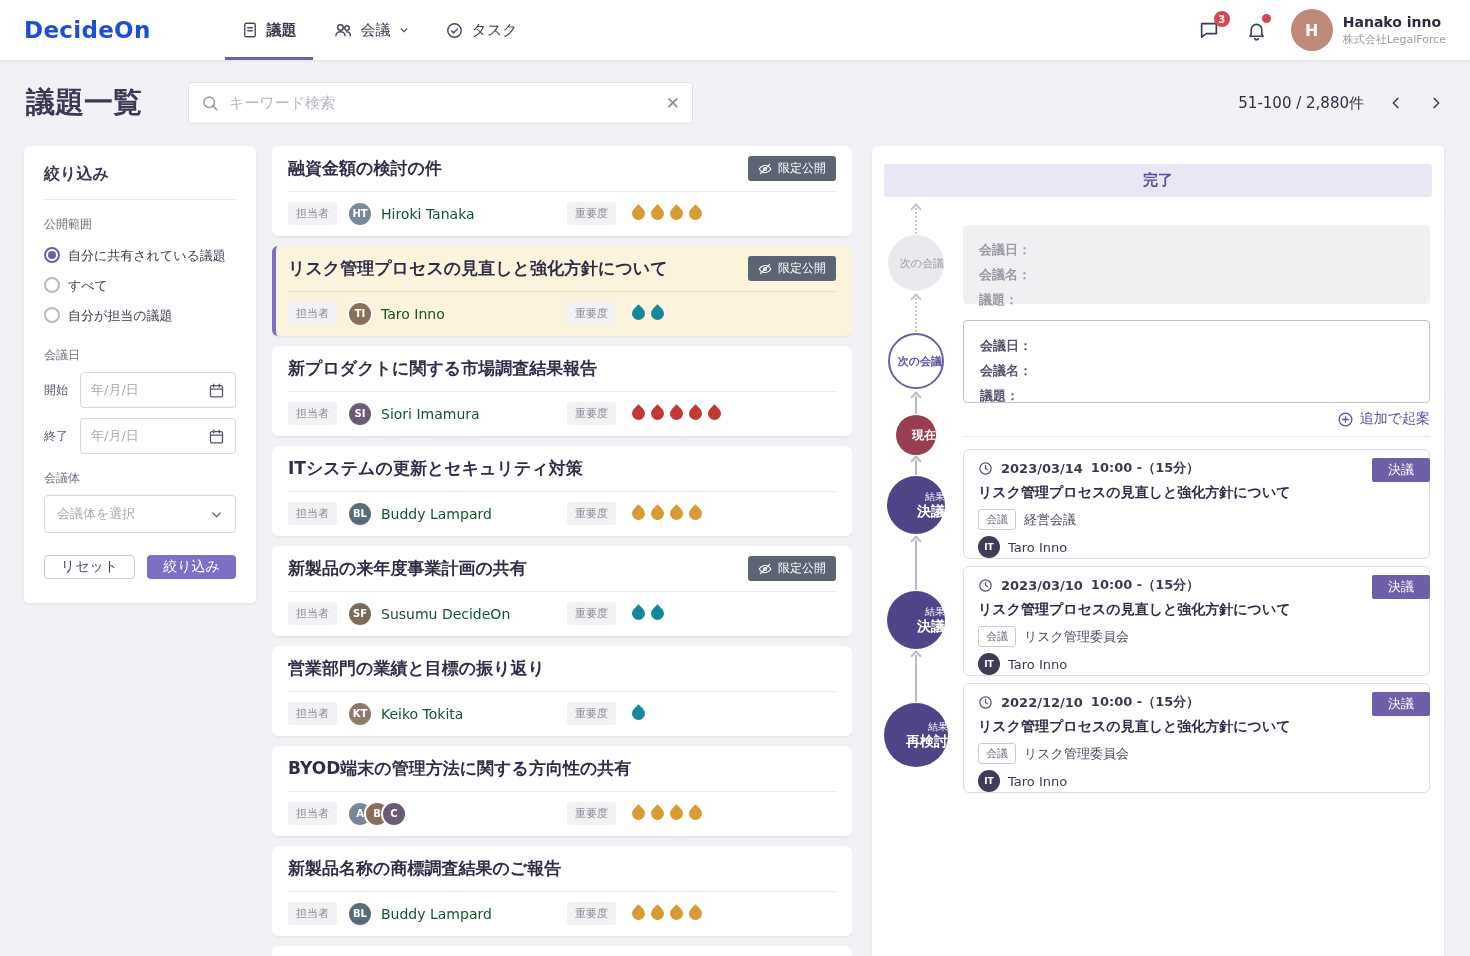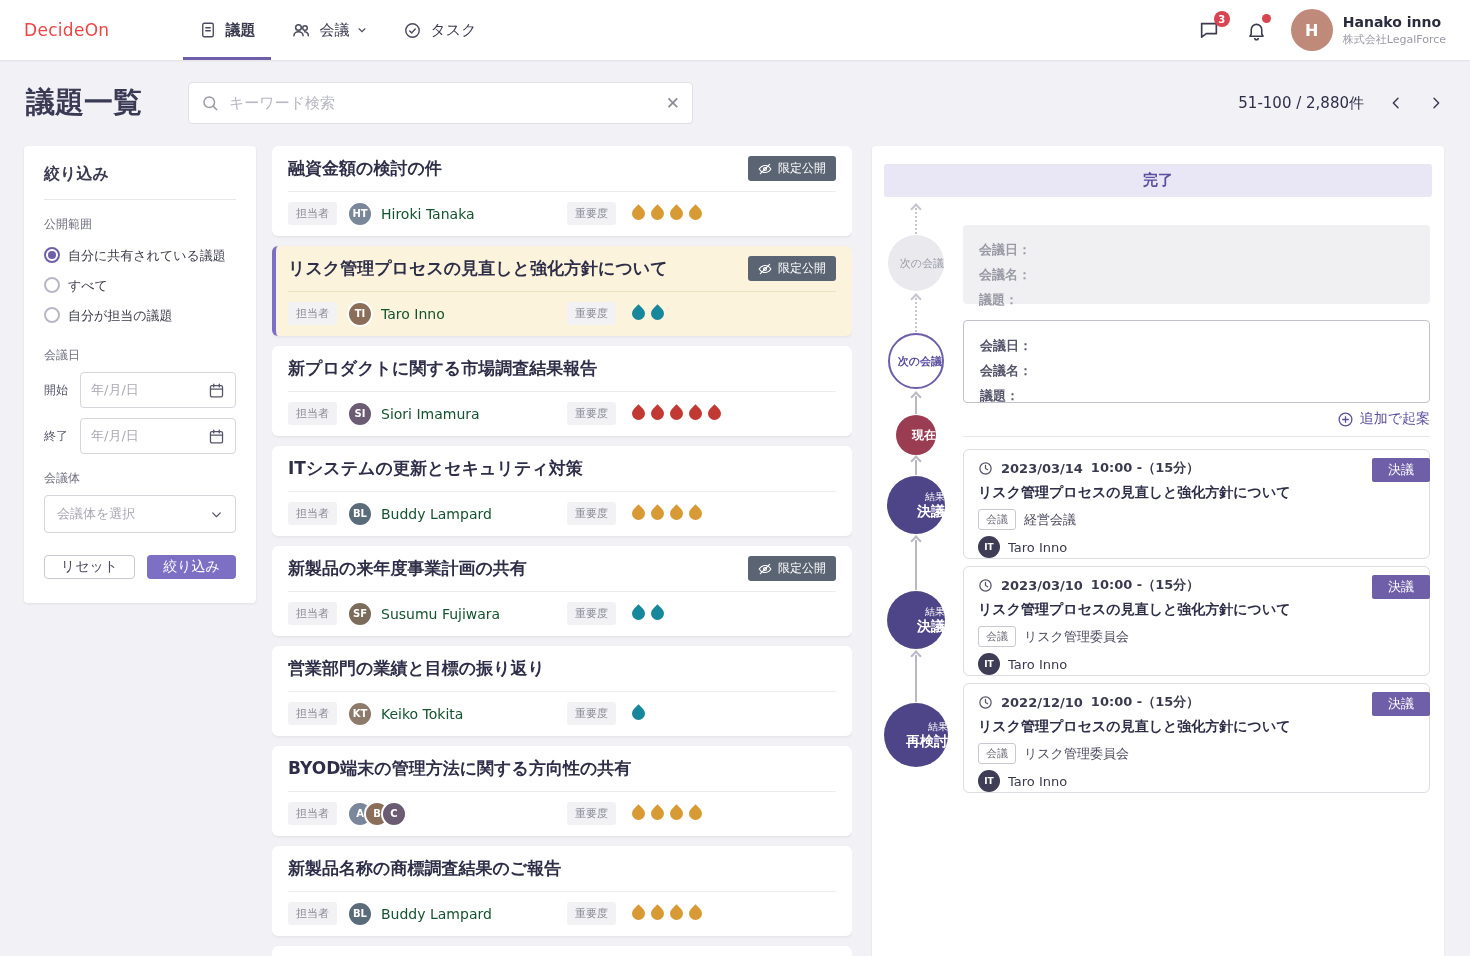--- a/index.html
+++ b/index.html
@@ -2,21 +2,21 @@
 <html><head>
 <meta charset="utf-8">
 <style>
   * { box-sizing: border-box; margin: 0; padding: 0; }
   html,body { margin:0; }
   body { font-family: "DejaVu Sans", "Liberation Sans", sans-serif; }
   .app { position:relative; width:1470px; height:956px; background:#F2F1F5; overflow:hidden; color:#2E2E48; }
 
   
   .topbar { position:absolute; top:0; left:0; right:0; height:60px; background:#fff; display:flex; align-items:center; padding:0 24px; box-shadow:0 1px 2px rgba(30,30,60,.08); z-index:10; }
-  .logo { font-size:17px; font-weight:400; color:#ef4444; letter-spacing:.3px; }
+  .logo { font-size:23px; font-weight:700; color:#1d4ed8; letter-spacing:.3px; }
   .nav { display:flex; height:100%; margin-left:72px; }
   .nav-item { position:relative; display:flex; align-items:center; gap:8px; padding:0 18px; font-size:15px; color:#3A3A50; cursor:pointer; }
   .nav-item svg { color:#4A4A5E; }
   .nav-item.active { font-weight:700; }
   .nav-item.active::after { content:""; position:absolute; left:2px; right:2px; bottom:0; height:3px; background:#6F5FA8; }
   .top-right { margin-left:auto; display:flex; align-items:center; gap:20px; }
   .icon-btn { position:relative; width:28px; height:28px; display:flex; align-items:center; justify-content:center; cursor:pointer; }
   .badge-count { position:absolute; top:-5px; right:-7px; min-width:16px; height:16px; border-radius:8px; background:#D64550; color:#fff; font-size:10px; display:flex; align-items:center; justify-content:center; padding:0 4px; font-weight:700; }
   .badge-dot { position:absolute; top:-2px; right:0; width:9px; height:9px; border-radius:50%; background:#D64550; }
   .user { display:flex; align-items:center; gap:10px; cursor:pointer; }
@@ -381,21 +381,21 @@
                 </svg>
         <span>限定公開</span>
       </div>
     </div>
     <div class="card-meta">
       <span class="meta-chip">担当者</span>
       <span class="owner-group">
         <span class="owner-avatars">
                   <span class="avatar sm" style="background: rgb(122, 107, 90);">SF</span>
                 </span>
-        <span class="owner-name">Susumu Fujiwara</span>
+        <span class="owner-name">Susumu DecideOn</span>
       </span>
       <span class="meta-chip">重要度</span>
       <span class="imp-group">
                 <span class="imp drop-teal"></span>
                 <span class="imp drop-teal"></span>
               </span>
     </div>
   </div>
           <div class="agenda-card">
     <div class="card-head">

